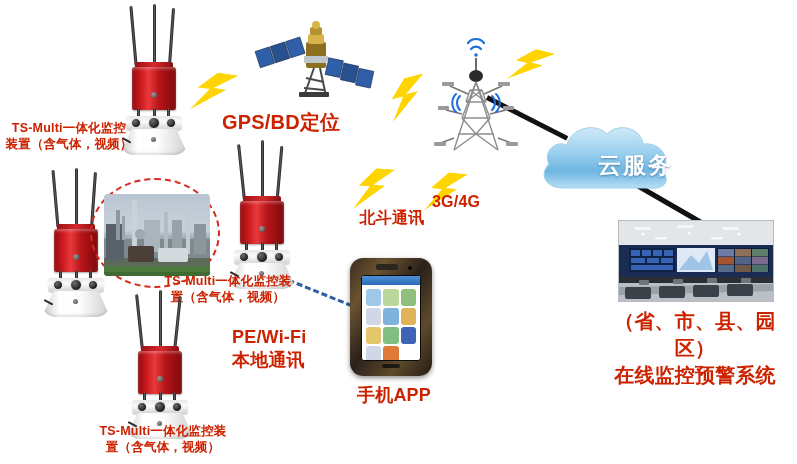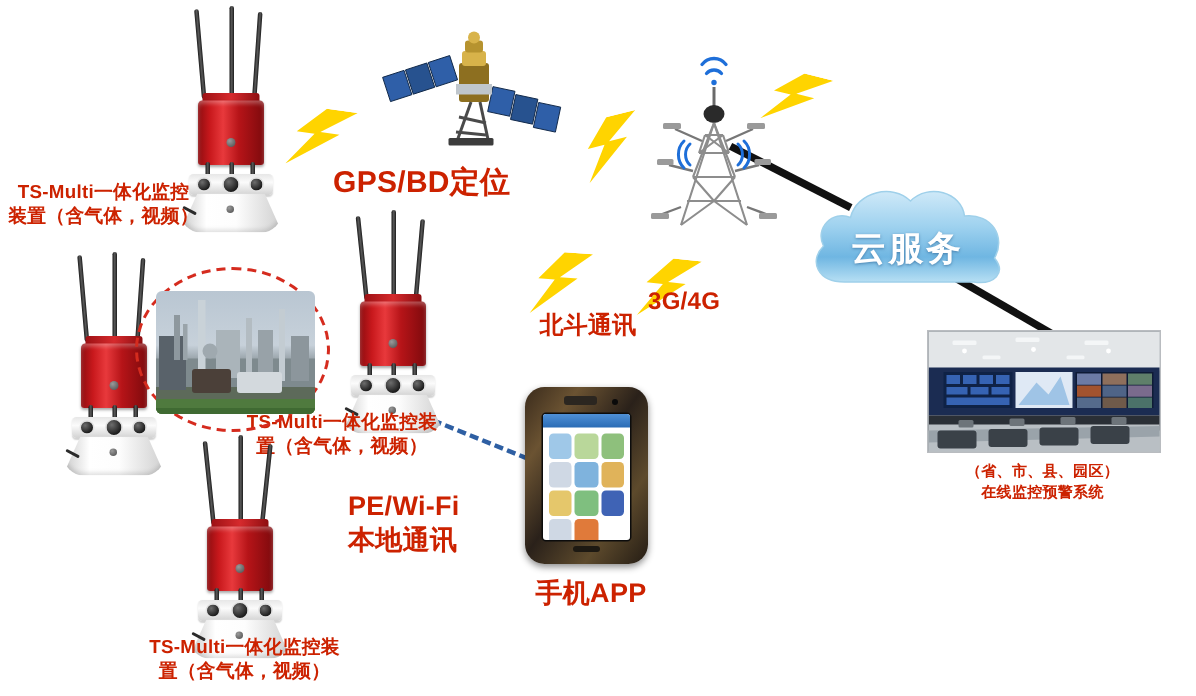--- a/index.html
+++ b/index.html
@@ -81,21 +81,21 @@
   }
   
   #cloud-service { position: absolute; }
   .cloudshape { position: absolute; }
   .cloud-label {
     position: absolute;
     color: #ffffff;
     font-weight: bold;
     text-shadow: 0 1px 2px rgba(30,80,130,.55);
     width: 100%;
-    text-align: center;
+    text-align: right;
   }
   
   .line {
     position: absolute;
     background: #111111;
     transform-origin: left center;
   }
   .dashline {
     position: absolute;
     height: 0;
@@ -438,16 +438,16 @@
   <div class="lbl" style="left:222px; top:110px; width:150px; font-size:20px; text-align:left;">GPS/BD定位</div>
 
   <div class="lbl" style="left:432px; top:192px; width:70px; font-size:16px; text-align:left;">3G/4G</div>
 
 
   <div class="lbl" style="left:232px; top:326px; width:110px; font-size:18px; text-align:left;">PE/Wi-Fi
 本地通讯</div>
 
   <div class="lbl" style="left:348px; top:384px; width:92px; font-size:18px;">手机APP</div>
 
-  <div class="lbl" style="left:600px; top:308px; width:190px; font-size:10px; line-height:1.35;">（省、市、县、园区）
+  <div class="lbl" style="left:600px; top:308px; width:190px; font-size:20px; line-height:1.35;">（省、市、县、园区）
 在线监控预警系统</div>
 
 </div>
 
 </body></html>

